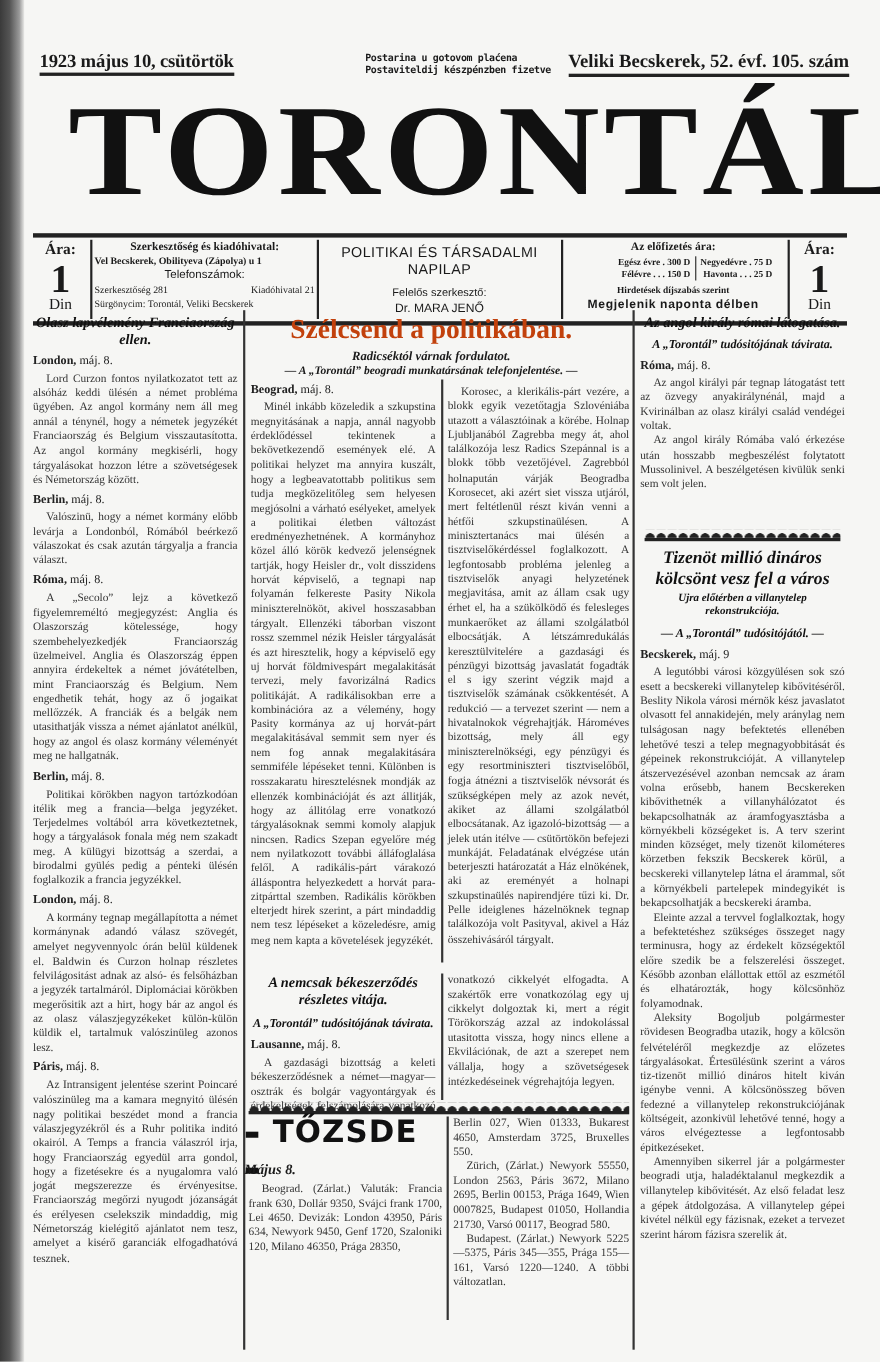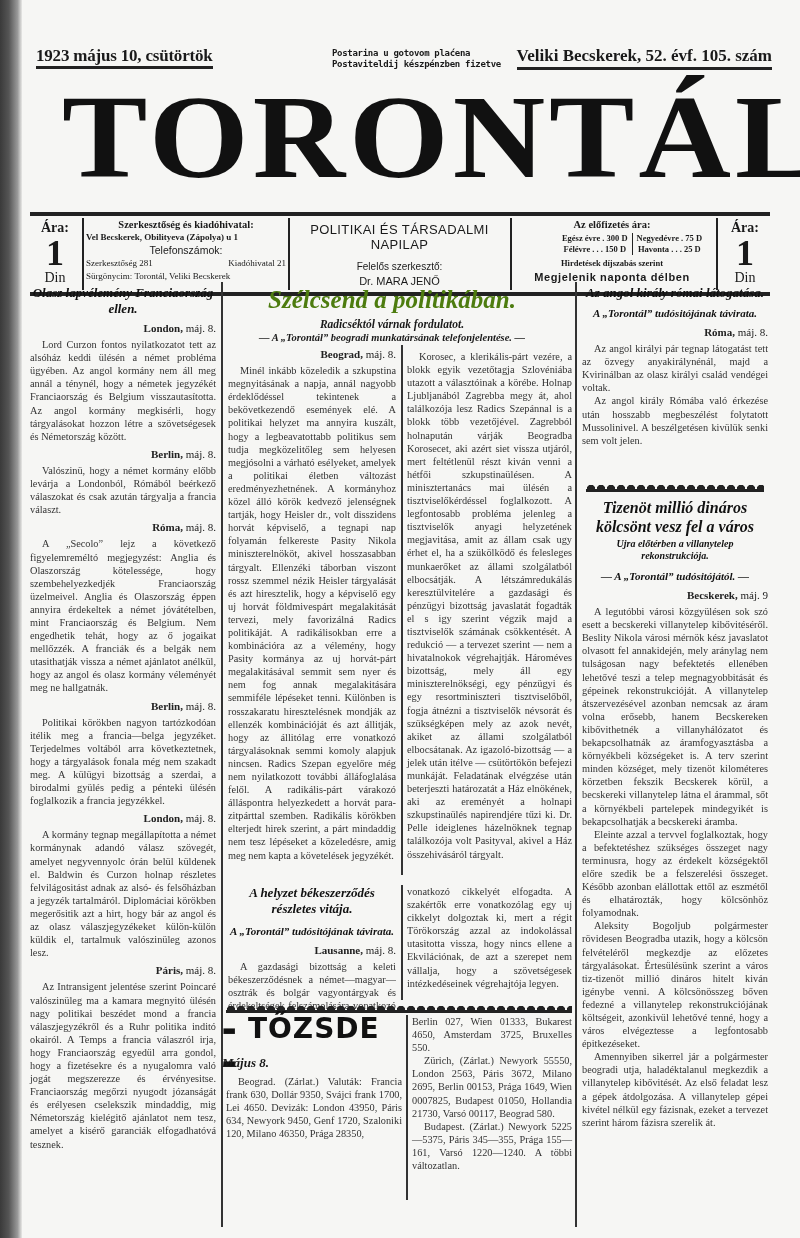--- a/index.html
+++ b/index.html
@@ -40,39 +40,39 @@
   .editorial { position:absolute; left:56px; top:2px; width:200px; font-size:9px; line-height:13px; }
   .editorial .h { font-weight:bold; font-size:10.5px; text-align:center; }
   .editorial .row { display:flex; justify-content:space-between; }
   .editorial .c { text-align:center; font-size:10.5px; font-family:"Liberation Sans", sans-serif; }
   .center-info { position:absolute; left:262px; top:6px; width:215px; text-align:center; }
   .center-info .tag { font-family:"Liberation Sans", sans-serif; font-size:13px; letter-spacing:0.4px; }
   .center-info .ed { font-family:"Liberation Sans", sans-serif; font-size:10px; margin-top:9px; }
   .center-info .name { font-family:"Liberation Sans", sans-serif; font-size:11px; margin-top:3px; }
   .sub { position:absolute; left:482px; top:3px; width:200px; font-size:9px; text-align:center; line-height:11px; }
   .sub .h { font-weight:bold; font-size:10.5px; margin-bottom:3px; }
-  .sub .grid { display:flex; justify-content:center; font-weight:bold; font-size:8.5px; text-align:center;padding-left:40px; }
+  .sub .grid { display:flex; justify-content:center; font-weight:bold; font-size:8.5px; text-align:right;padding-left:40px; }
   .sub .grid .col { padding:0 4px; }
   .sub .grid .col + .col { border-left:1px solid #222; }
   .sub .ad { font-size:8.5px; font-weight:bold; margin-top:3px; }
   .sub .daily { font-size:11px; font-weight:bold; letter-spacing:0.6px; margin-top:3px; font-family:"Liberation Sans", sans-serif; }
 
   
   .col-text { position:absolute; font-size:10.3px; line-height:13.1px; text-align:justify; color:#333; }
   .col-text p { margin:0; text-indent:12px; }
-  .dateline { text-align:right; font-size:11px; margin:5px 0 3px; color:#222; }
+  .dateline { text-align:left; font-size:11px; margin:5px 0 3px; color:#222; }
   .dateline b { font-weight:bold; }
   .art-h { text-align:center; font-style:italic; font-weight:bold; font-size:13px; line-height:16px; color:#111; }
   .vr { position:absolute; width:1.5px; background:#333; }
   .hr-wave { position:absolute; height:8px;
     background: radial-gradient(circle at 5px 8px, #222 4px, transparent 4.5px) 0 0/10px 8px repeat-x;
     border-bottom:3px solid #222; }
 
   .main-title { position:absolute; left:232px; top:286px; width:320px; text-align:center;
-    font-style:italic; font-weight:bold; font-size:25px; color:#4d7c0f; }
+    font-weight:bold; font-size:25px; color:#c2410c; }
   .main-sub { position:absolute; left:232px; top:318px; width:320px; text-align:center;
     font-style:italic; font-weight:bold; font-size:11.5px; }
   .main-by { position:absolute; left:222px; top:332px; width:340px; text-align:center;
     font-style:italic; font-weight:bold; font-size:10.5px; }
 
   .tozsde { position:absolute; left:222px; top:1012px; width:165px; text-align:left;
     font-family:"DejaVu Sans", sans-serif; font-weight:bold; font-size:28px; letter-spacing:1px; color:#111; }
   .tozsde .sym { font-size:15px; vertical-align:middle; }
   .tozsde-date { position:absolute; left:222px; top:1055px; width:165px; text-align:left;
     font-style:italic; font-weight:bold; font-size:13px; }
@@ -174,21 +174,21 @@
 
   <div class="col-text" style="left:198px; top:348px; width:168px">
     <div class="dateline" style="margin-top:0"><b>Beograd,</b> <span>máj. 8.</span></div>
     <p>Minél inkább közeledik a szkupstina megnyitásának a napja, annál nagyobb érdeklődéssel tekintenek a bekövetkezendő események elé. A politikai helyzet ma annyira kuszált, hogy a legbeavatottabb politikus sem tudja megközelitőleg sem helyesen megjósolni a várható esélyeket, amelyek a politikai életben változást eredményezhetnének. A kormányhoz közel álló körök kedvező jelenségnek tartják, hogy Heisler dr., volt disszidens horvát képviselő, a tegnapi nap folyamán felkereste Pasity Nikola miniszterelnököt, akivel hosszasabban tárgyalt. Ellenzéki táborban viszont rossz szemmel nézik Heisler tárgyalását és azt hiresztelik, hogy a képviselő egy uj horvát földmivespárt megalakitását tervezi, mely favorizálná Radics politikáját. A radikálisokban erre a kombinációra az a vélemény, hogy Pasity kormánya az uj horvát-párt megalakitásával semmit sem nyer és nem fog annak megalakitására semmiféle lépéseket tenni. Különben is rosszakaratu hiresztelésnek mondják az ellenzék kombinációját és azt állitják, hogy az állitólag erre vonatkozó tárgyalásoknak semmi komoly alapjuk nincsen. Radics Szepan egyelőre még nem nyilatkozott további álláfoglalása felől. A radikális-párt várakozó álláspontra helyezkedett a horvát para-zitpárttal szemben. Radikális körökben elterjedt hirek szerint, a párt mindaddig nem tesz lépéseket a közeledésre, amig meg nem kapta a követelések jegyzékét.</p>
   </div>
   <div class="col-text" style="left:377px; top:350px; width:165px">
     <p>Korosec, a klerikális-párt vezére, a blokk egyik vezetőtagja Szlovéniába utazott a választóinak a körébe. Holnap Ljubljanából Zagrebba megy át, ahol találkozója lesz Radics Szepánnal is a blokk több vezetőjével. Zagrebból holnapután várják Beogradba Korosecet, aki azért siet vissza utjáról, mert feltétlenül részt kiván venni a hétfői szkupstinaülésen. A minisztertanács mai ülésén a tisztviselőkérdéssel foglalkozott. A legfontosabb probléma jelenleg a tisztviselők anyagi helyzetének megjavitása, amit az állam csak ugy érhet el, ha a szükölködő és felesleges munkaerőket az állami szolgálatból elbocsátják. A létszámredukálás keresztülvitelére a gazdasági és pénzügyi bizottság javaslatát fogadták el s igy szerint végzik majd a tisztviselők számának csökkentését. A redukció — a tervezet szerint — nem a hivatalnokok végrehajtják. Hároméves bizottság, mely áll egy miniszterelnökségi, egy pénzügyi és egy resortminiszteri tisztviselőből, fogja átnézni a tisztviselők névsorát és szükségképen mely az azok nevét, akiket az állami szolgálatból elbocsátanak. Az igazoló-bizottság — a jelek után itélve — csütörtökön befejezi munkáját. Feladatának elvégzése után beterjeszti határozatát a Ház elnökének, aki az ereményét a holnapi szkupstinaülés napirendjére tűzi ki. Dr. Pelle ideiglenes házelnöknek tegnap találkozója volt Pasityval, akivel a Ház összehivásáról tárgyalt.</p>
   </div>
 
   <div class="col-text" style="left:198px; top:885px; width:168px">
-    <div class="art-h">A helyzet békeszerződés részletes vitája.</div>
+    <div class="art-h">A nemcsak békeszerződés részletes vitája.</div>
     <div class="art-h" style="font-size:11px; margin-top:6px">A „Torontál” tudósitójának távirata.</div>
     <div class="dateline"><b>Lausanne,</b> <span>máj. 8.</span></div>
     <p style="max-height:52px; overflow:hidden">A gazdasági bizottság a keleti békeszerződésnek a német—magyar—osztrák és bolgár vagyontárgyak és érdekeltségek felszámolására vonatkozó cikkelyét elfogadta. A szakértők erre vonatkozólag egy uj cikkelyt dolgoztak ki, mert a régit Törökország azzal az indokolással utasitotta vissza, hogy nincs ellene a Ekvilációnak, de azt a szerepet nem vállalja, hogy a szövetségesek intézkedéseinek végrehajtója legyen.</p>
   </div>
   <div class="col-text" style="left:377px; top:885px; width:165px">
     <p style="text-indent:0">vonatkozó cikkelyét elfogadta. A szakértők erre vonatkozólag egy uj cikkelyt dolgoztak ki, mert a régit Törökország azzal az indokolással utasitotta vissza, hogy nincs ellene a Ekvilációnak, de azt a szerepet nem vállalja, hogy a szövetségesek intézkedéseinek végrehajtója legyen.</p>
   </div>
 
   <div class="hr-wave" style="left:196px; top:1002px; width:346px"></div>
 

